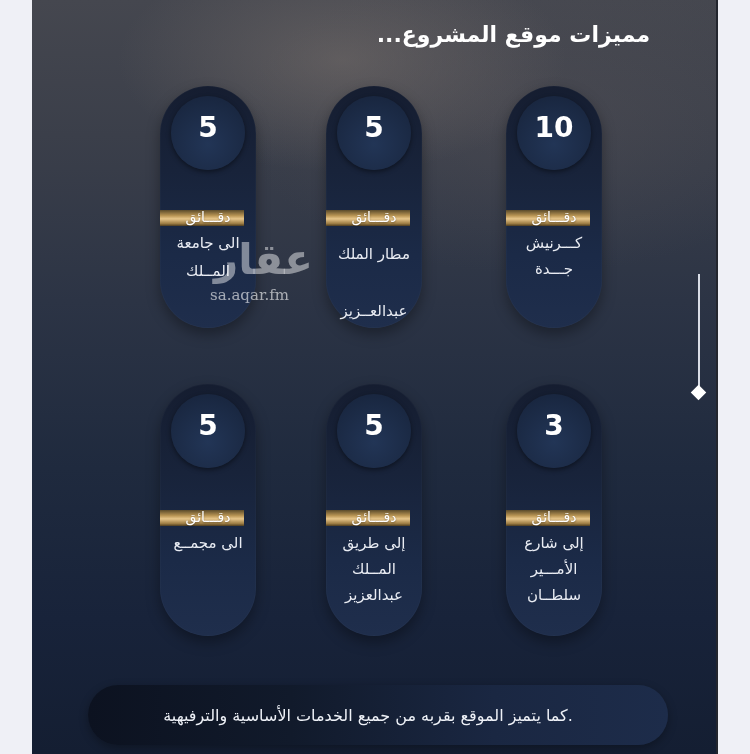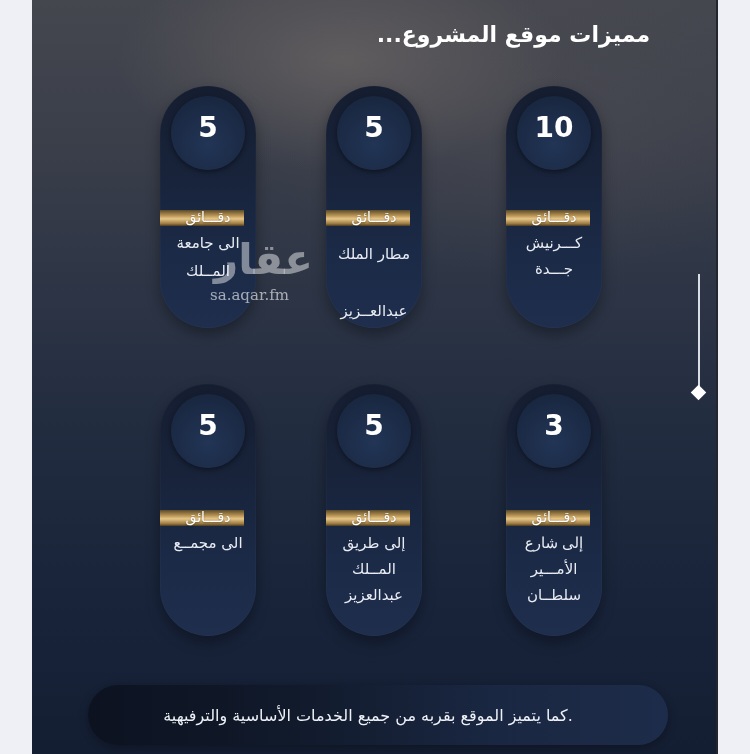--- a/index.html
+++ b/index.html
@@ -126,21 +126,21 @@
     <div class="desc" style="top:144px;">الى جامعة</div>
     <div class="desc" style="top:172px;">المــلك</div>
   </div>
 
   <div class="card" style="left:474px; top:384px; height:252px;">
     <div class="circle"></div>
     <div class="num">3</div>
     <div class="band" style="top:126px;">
       <div class="band-label">دقـــائق</div>
     </div>
-    <div class="desc" style="top:146px;font-family:Liberation Serif, serif;">إلى شارع</div>
+    <div class="desc" style="top:146px;">إلى شارع</div>
     <div class="desc" style="top:172px;">الأمـــير</div>
     <div class="desc" style="top:198px;">سلطــان</div>
   </div>
 
   <div class="card" style="left:294px; top:384px; height:252px;">
     <div class="circle"></div>
     <div class="num">5</div>
     <div class="band" style="top:126px;">
       <div class="band-label">دقـــائق</div>
     </div>

